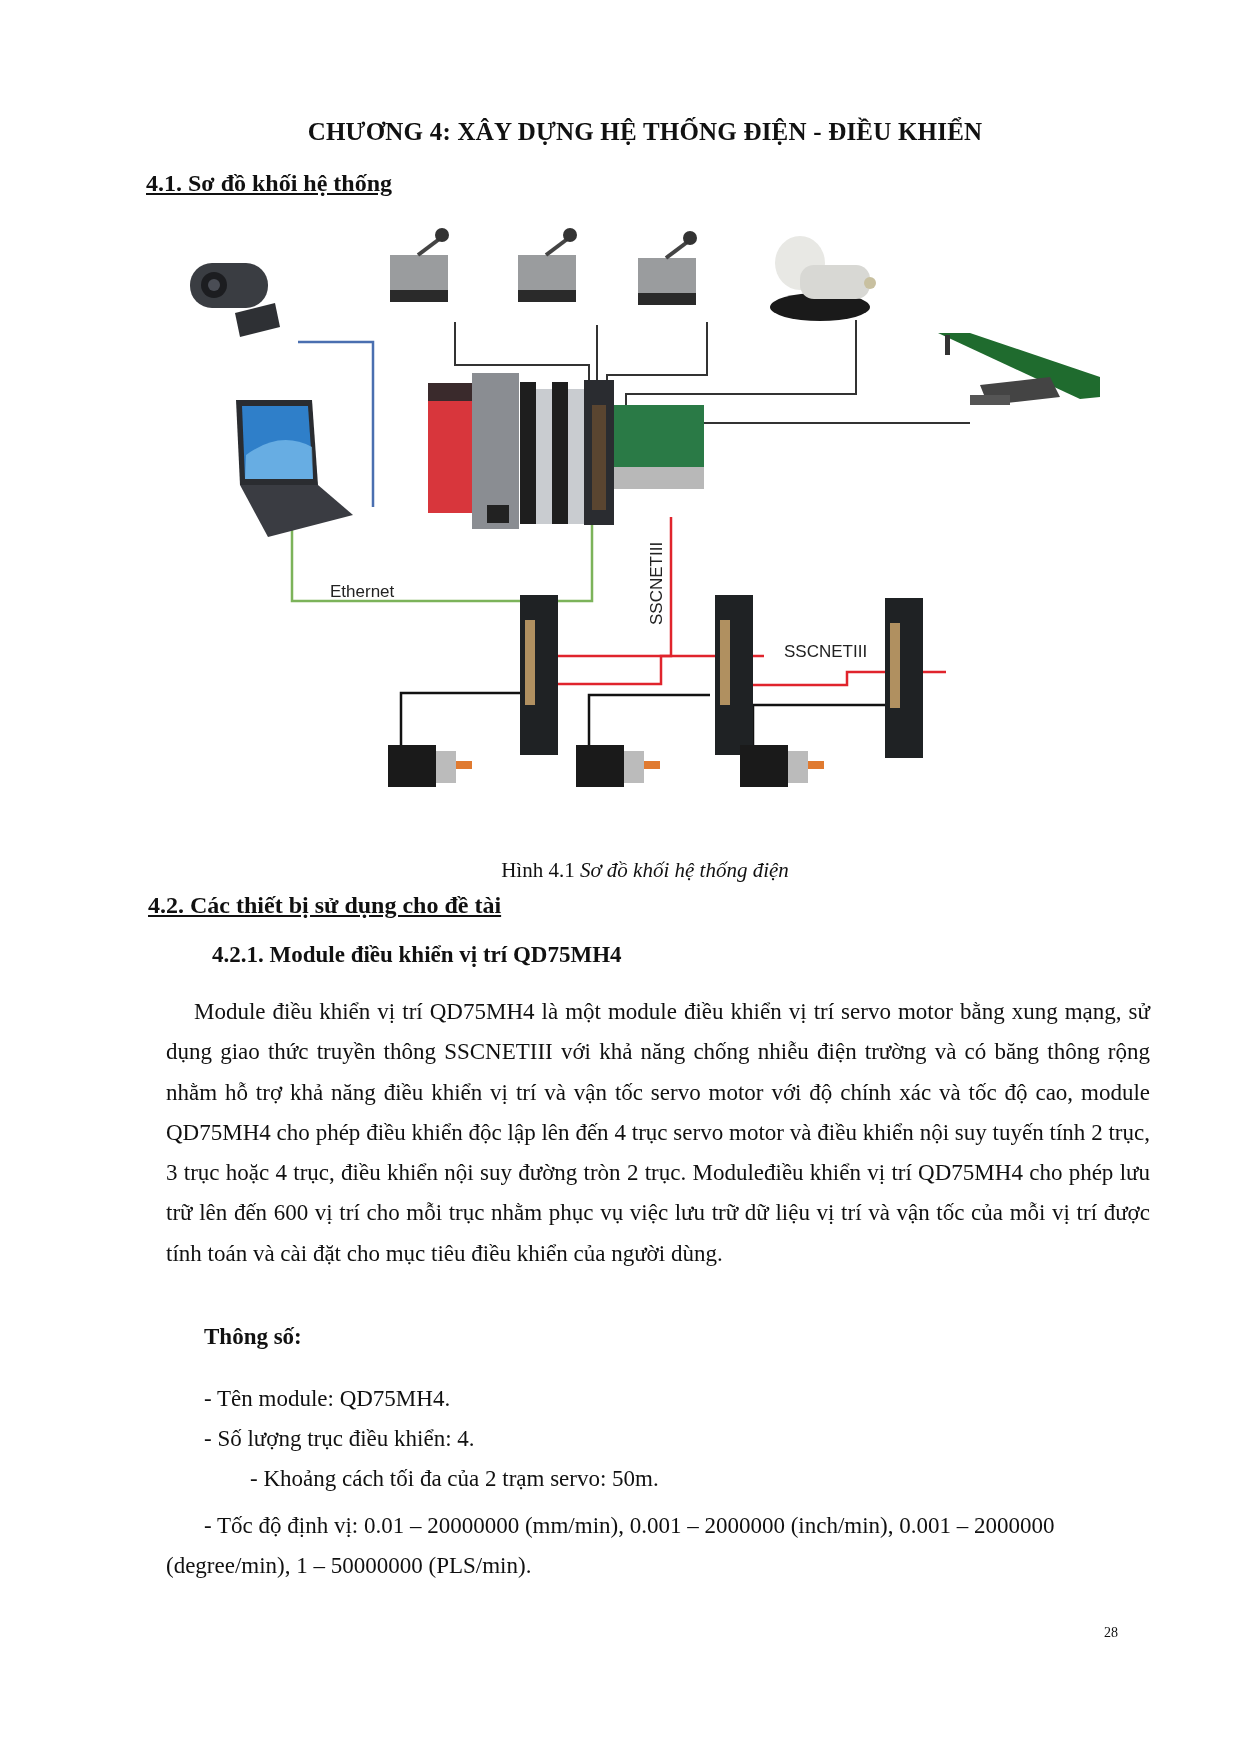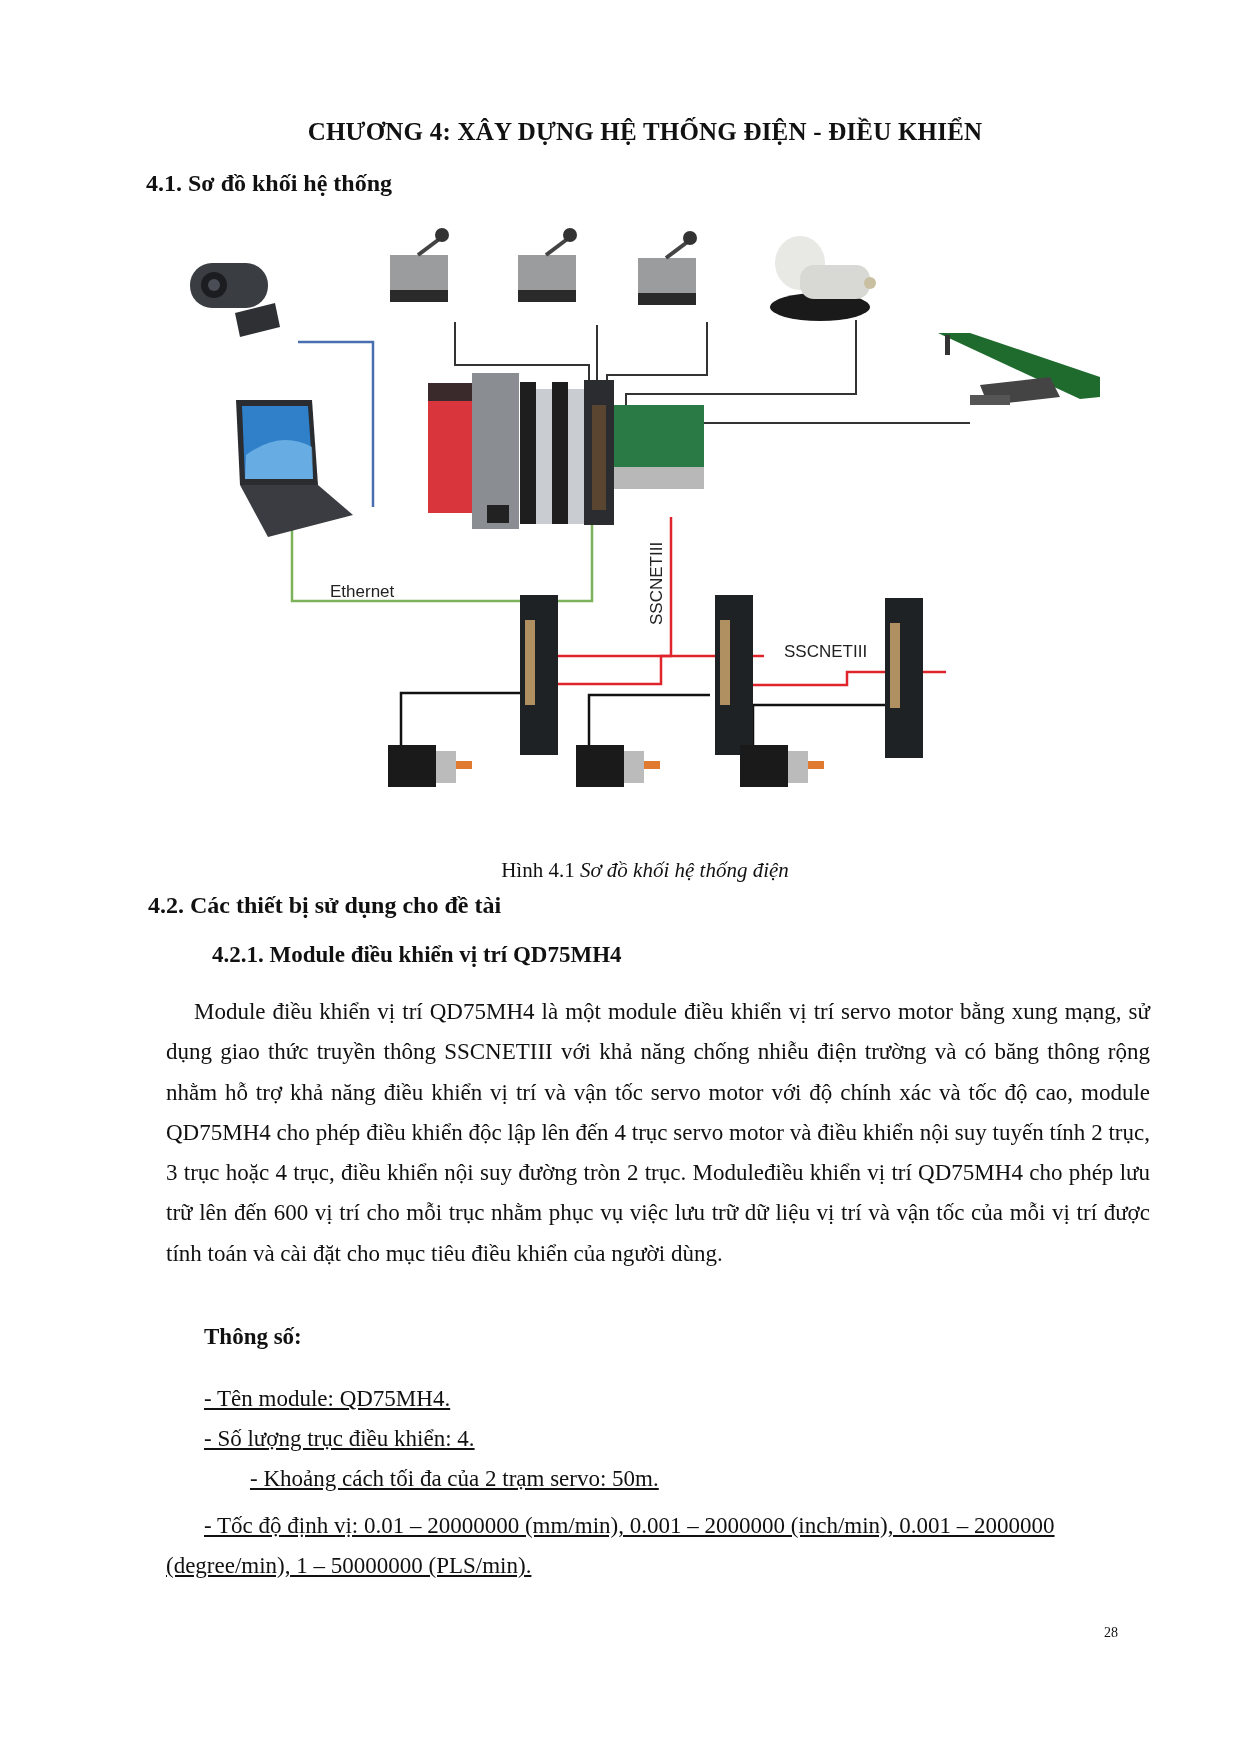--- a/index.html
+++ b/index.html
@@ -1,30 +1,30 @@
 <!DOCTYPE html>
 <html><head>
 <meta charset="utf-8">
 <style>
   html, body { margin:0; padding:0; background:#ffffff; }
   body { width:1240px; height:1754px; position:relative; overflow:hidden;
          font-family:"Liberation Serif","DejaVu Serif",serif; color:#111; }
   .abs { position:absolute; }
   .chapter-title { left:0; width:1290px; top:118px; text-align:center; font-size:25px; font-weight:bold; letter-spacing:0.2px; }
-  .h2 { font-size:24px; font-weight:bold; }
+  .h2 { font-size:24px; font-weight:bold;text-decoration:underline; }
   .h3 { font-size:23px; font-weight:bold; }
   .sec41 { left:146px; top:170px; }
   .sec42 { left:148px; top:892px; }
   .sec421 { left:168px; top:942px;margin-left:44px; }
   .caption { left:0; width:1290px; top:858px; text-align:center; font-size:21px; }
   .caption i { font-style:italic;text-align:right; }
   .para { left:166px; width:984px; top:992px; font-size:23px; line-height:40.3px; text-align:justify; }
   .para .first { text-indent:28px; display:block; }
   .spec-label { left:204px; top:1324px; font-size:23px;font-weight:bold; }
-  .spec { font-size:23px;text-decoration:underline; }
+  .spec { font-size:23px; }
   .spec1 { left:204px; top:1386px; }
   .spec2 { left:204px; top:1426px; }
   .spec3 { left:204px; top:1466px;margin-left:46px; }
   .spec4 { left:166px; width:984px; top:1506px; line-height:40px; text-indent:38px; }
   .page-number { left:1104px; top:1625px; font-size:14px; }
   .diagram { left:180px; top:225px; width:920px; height:610px; }
   .diag-label { font-family:"Liberation Sans","DejaVu Sans",sans-serif; fill:#222; }
 </style>
 </head>
 <body>

